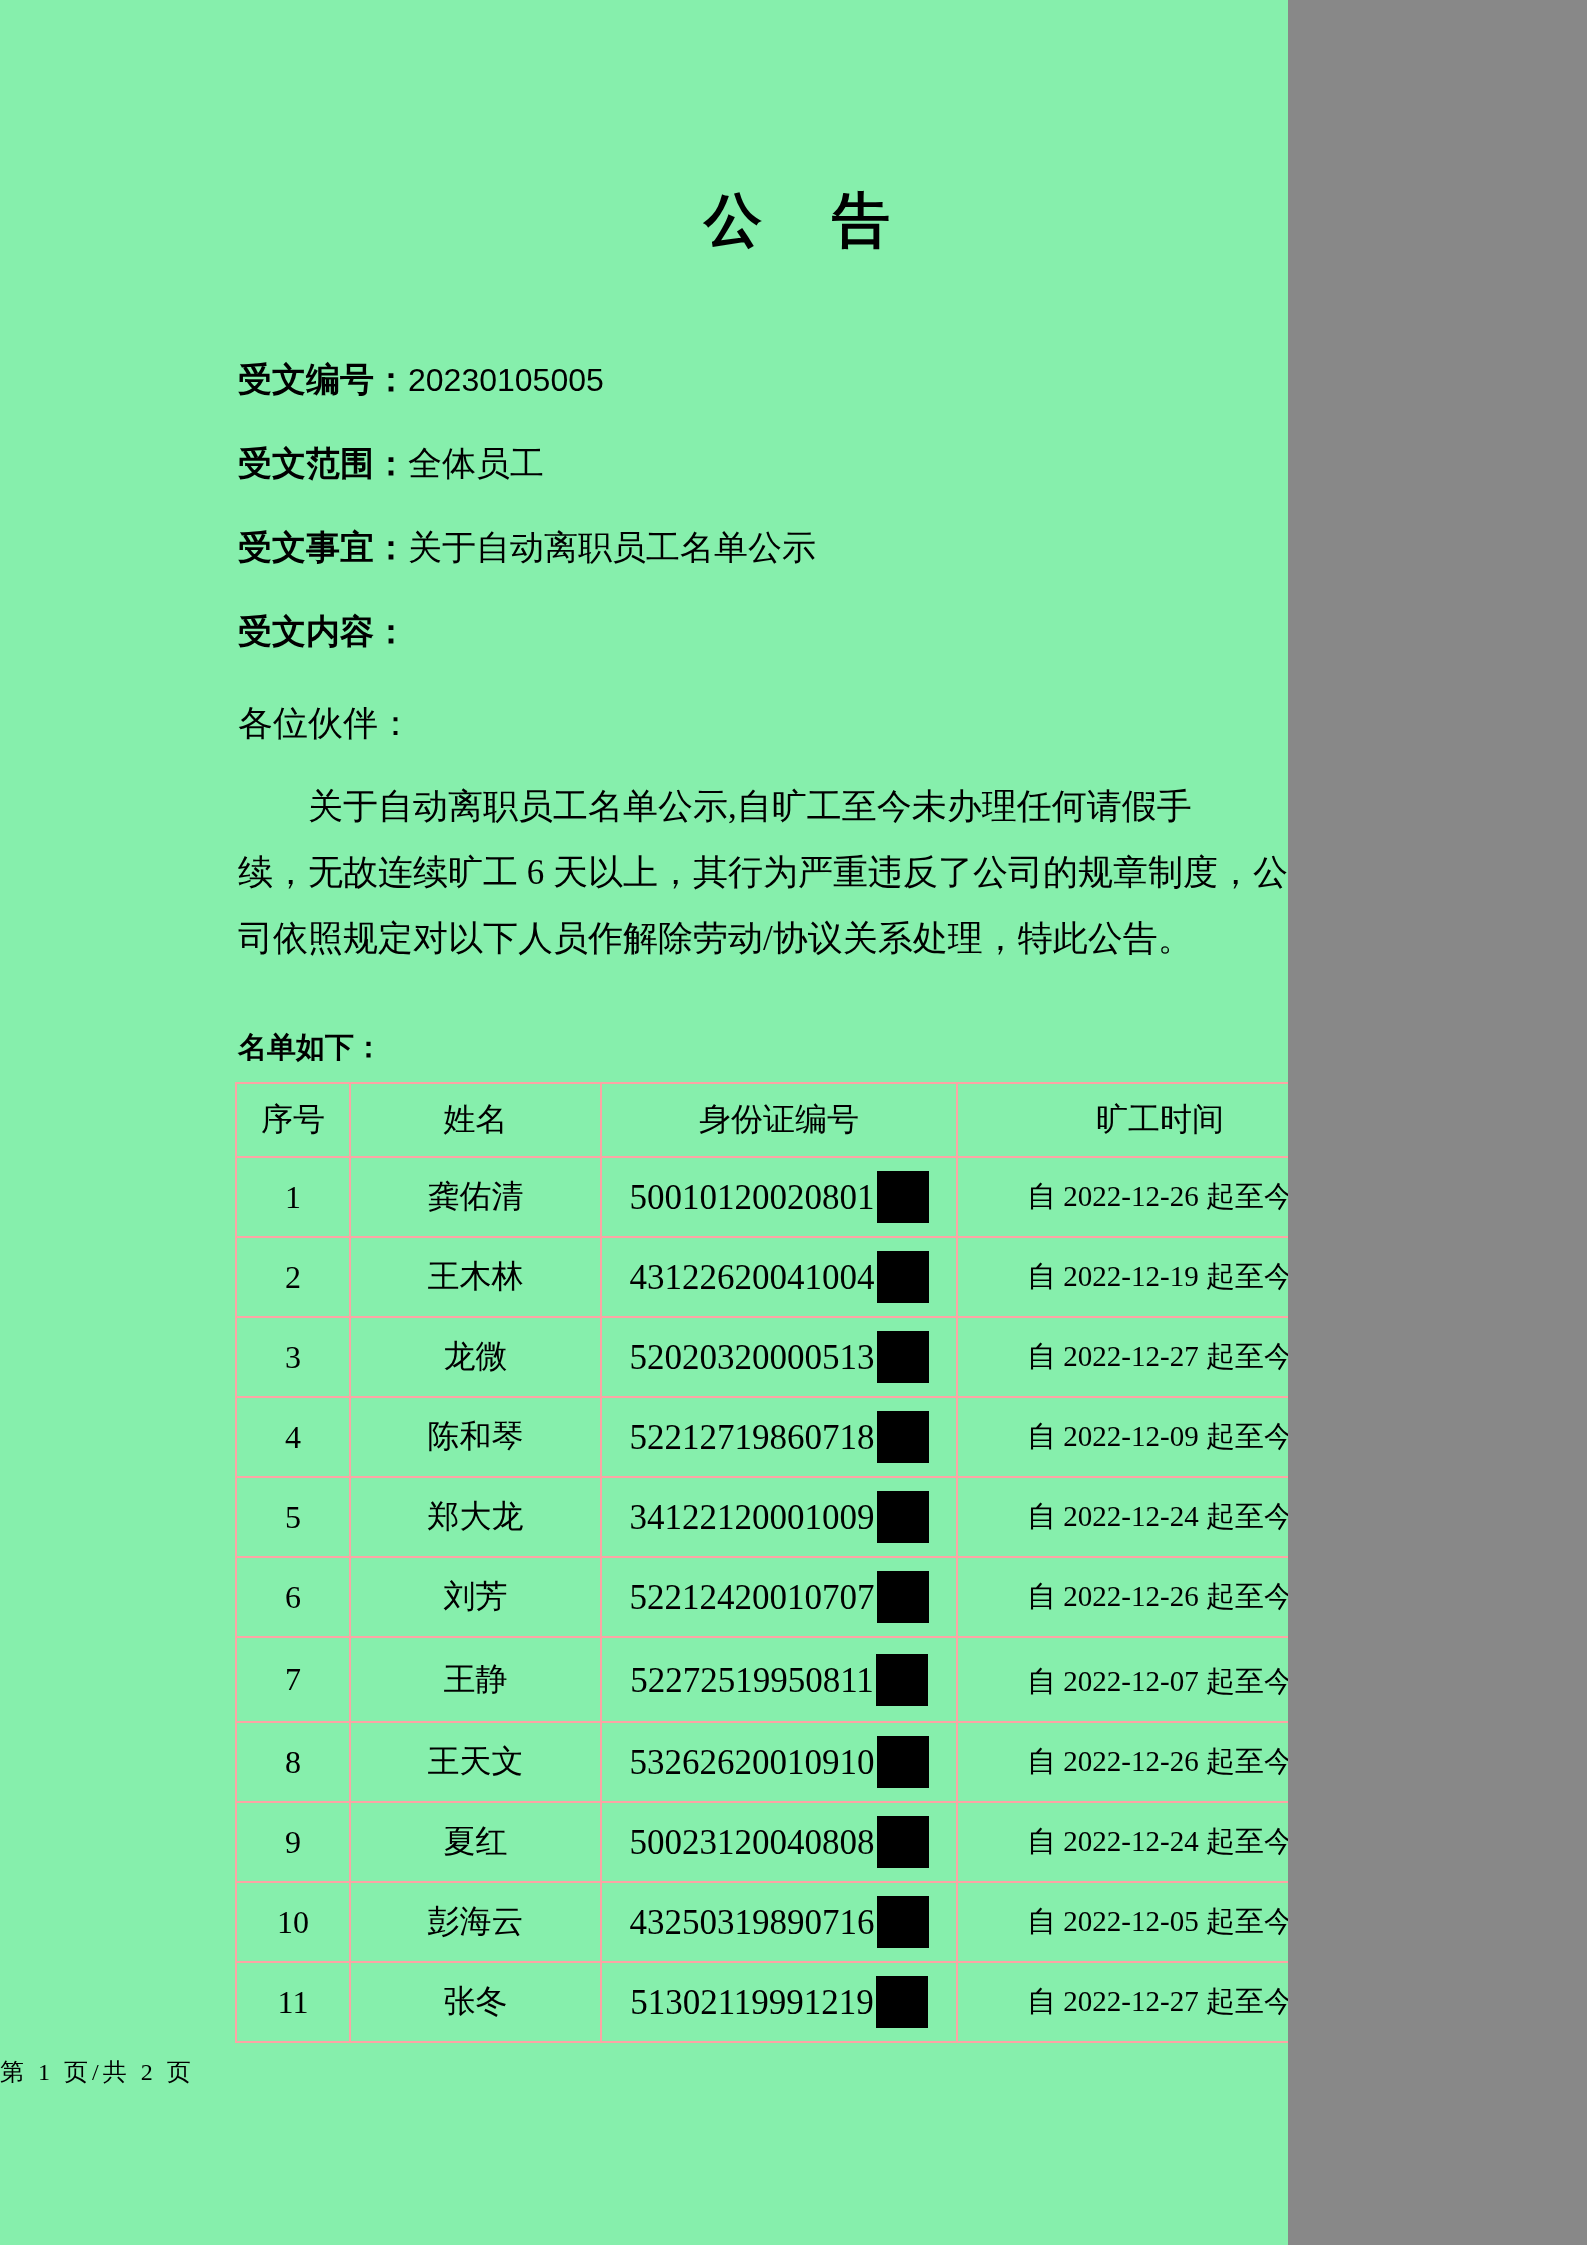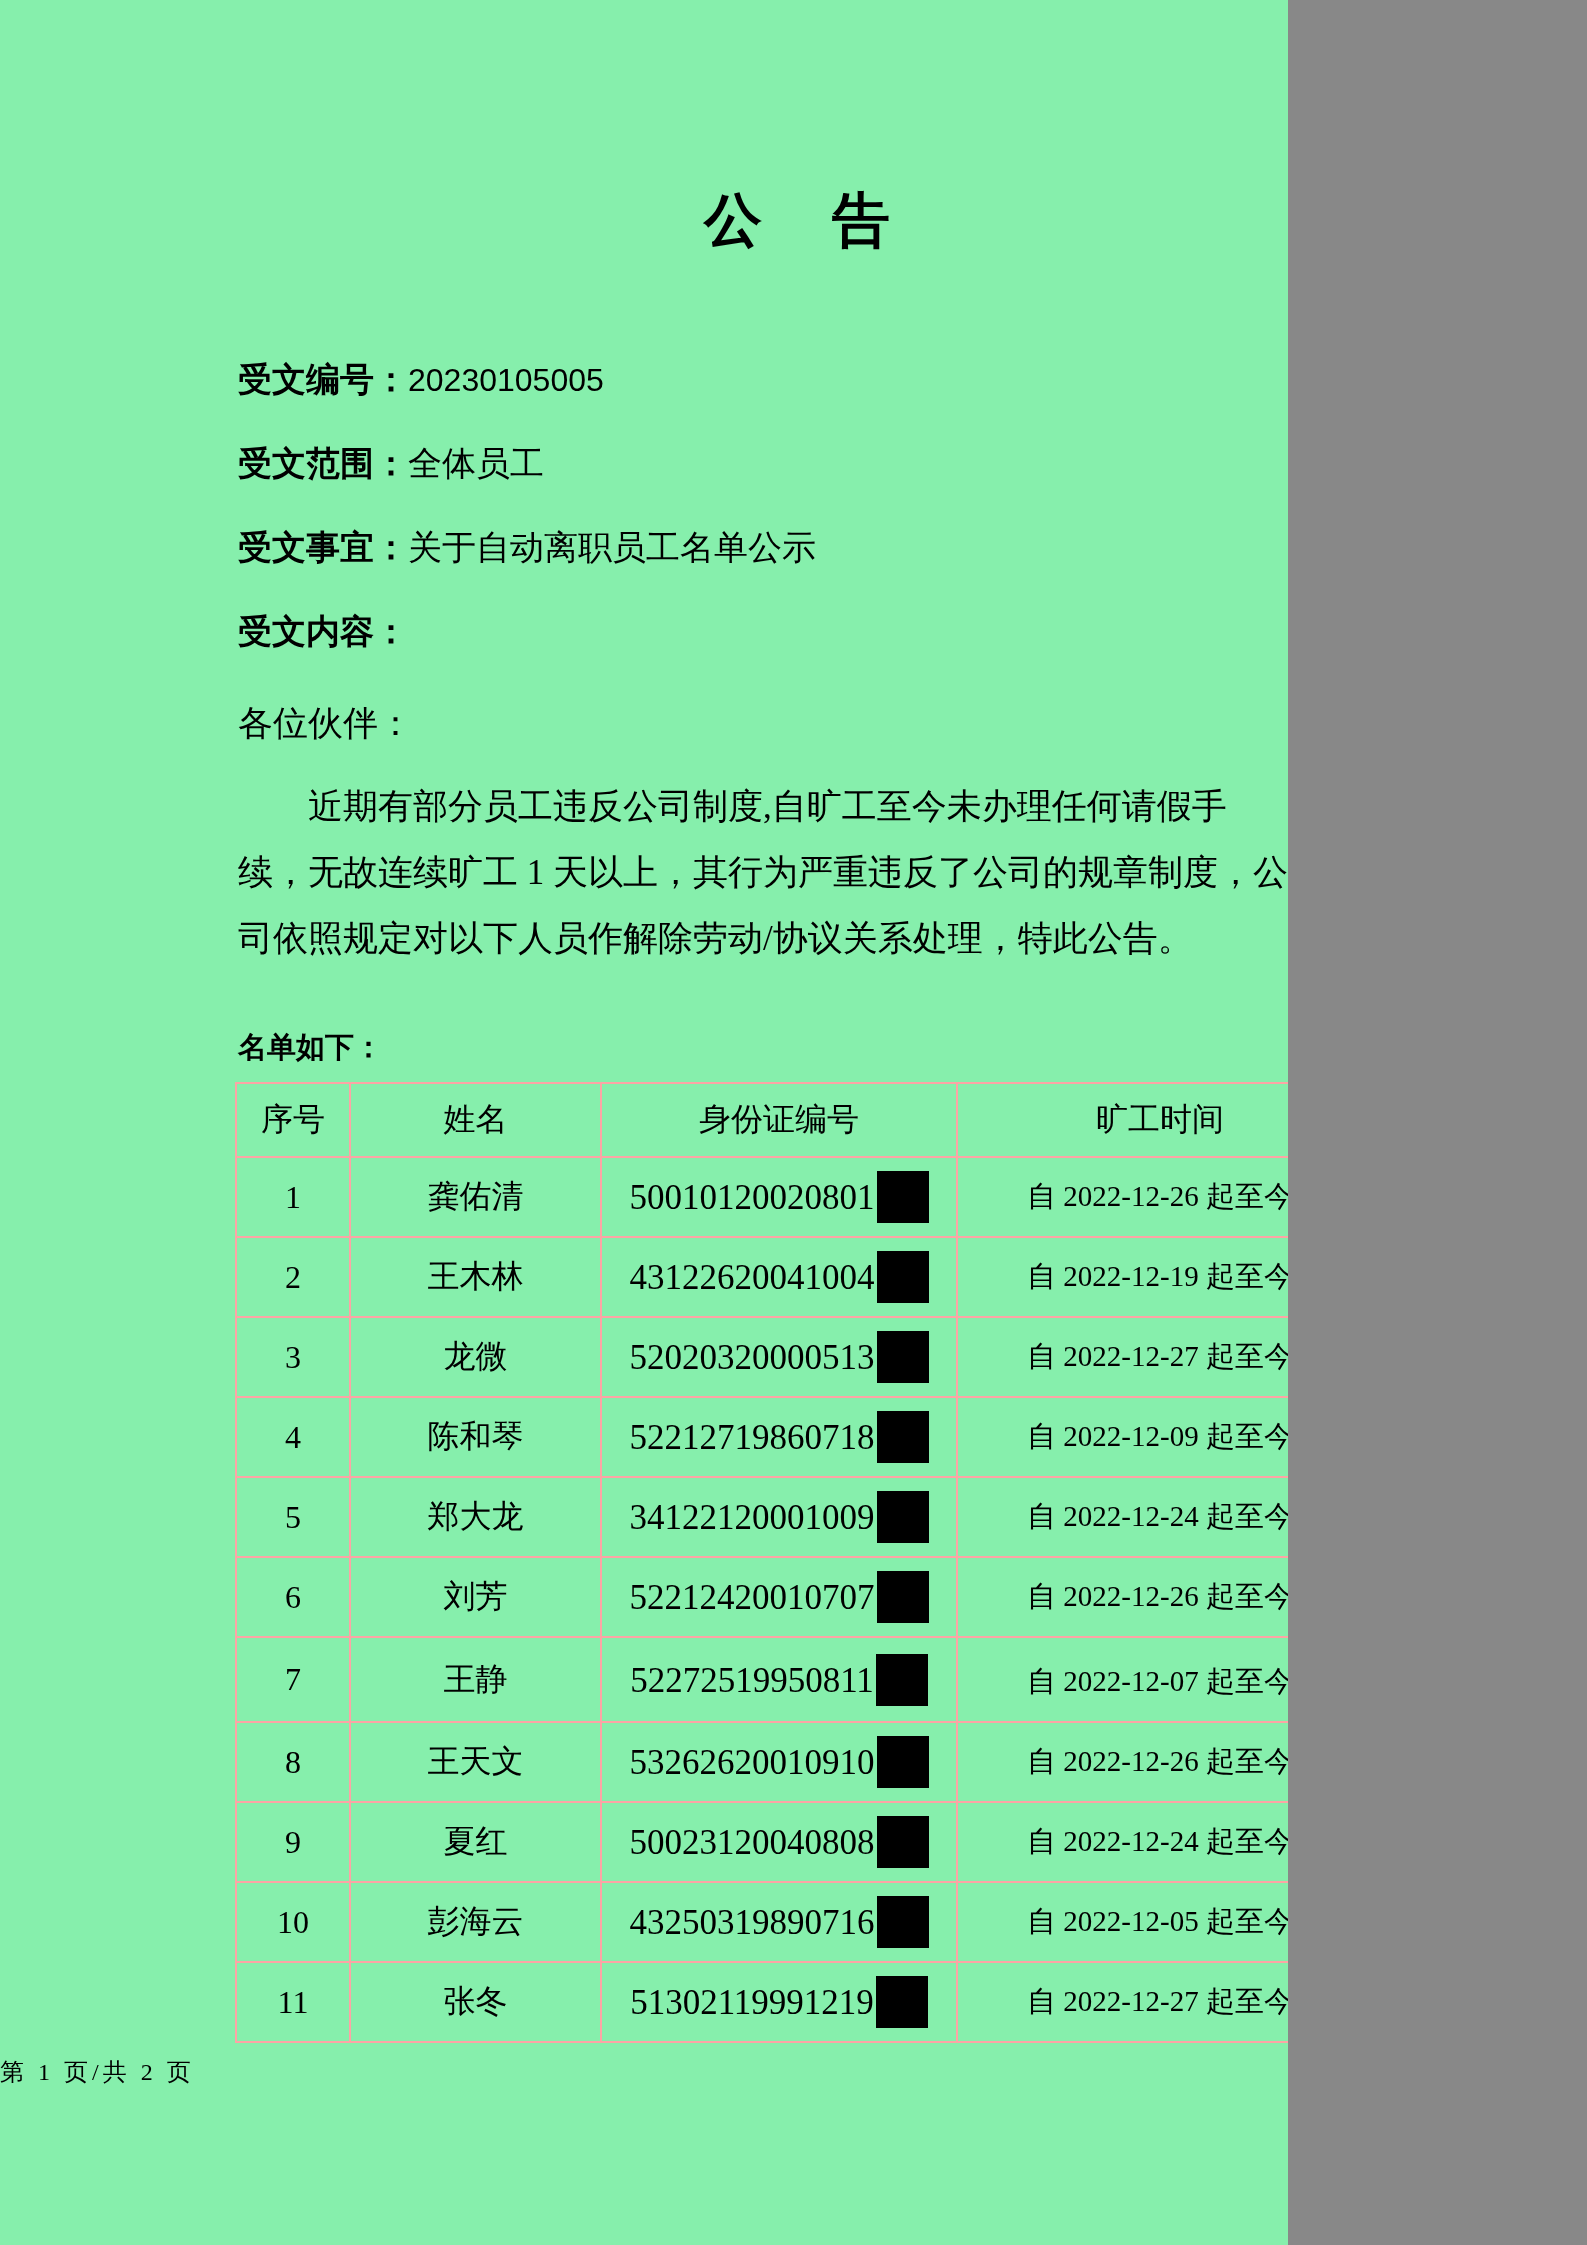--- a/index.html
+++ b/index.html
@@ -80,22 +80,22 @@
       <span class="label">受文事宜：</span><span class="value">关于自动离职员工名单公示</span>
     </div>
     <div class="field">
       <span class="label">受文内容：</span><span class="value"></span>
     </div>
   </div>
 
   <div class="salutation">各位伙伴：</div>
 
   <div class="paragraph">
-    <div class="pline indent">近期有部分员工违反公司制度,自旷工至今未办理任何请假手</div>
-    <div class="pline">续，无故连续旷工 1 天以上，其行为严重违反了公司的规章制度，公</div>
+    <div class="pline indent">关于自动离职员工名单公示,自旷工至今未办理任何请假手</div>
+    <div class="pline">续，无故连续旷工 6 天以上，其行为严重违反了公司的规章制度，公</div>
     <div class="pline">司依照规定对以下人员作解除劳动/协议关系处理，特此公告。</div>
   </div>
 
   <div class="list-intro">名单如下：</div>
 
   <table class="roster">
     <colgroup>
       <col style="width:114px">
         <col style="width:251px">
         <col style="width:356px">

